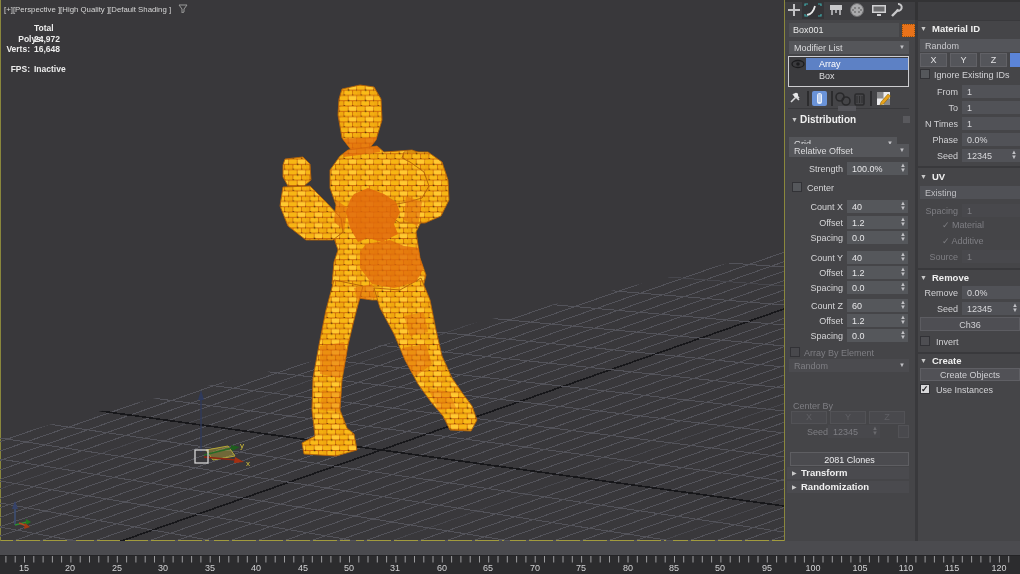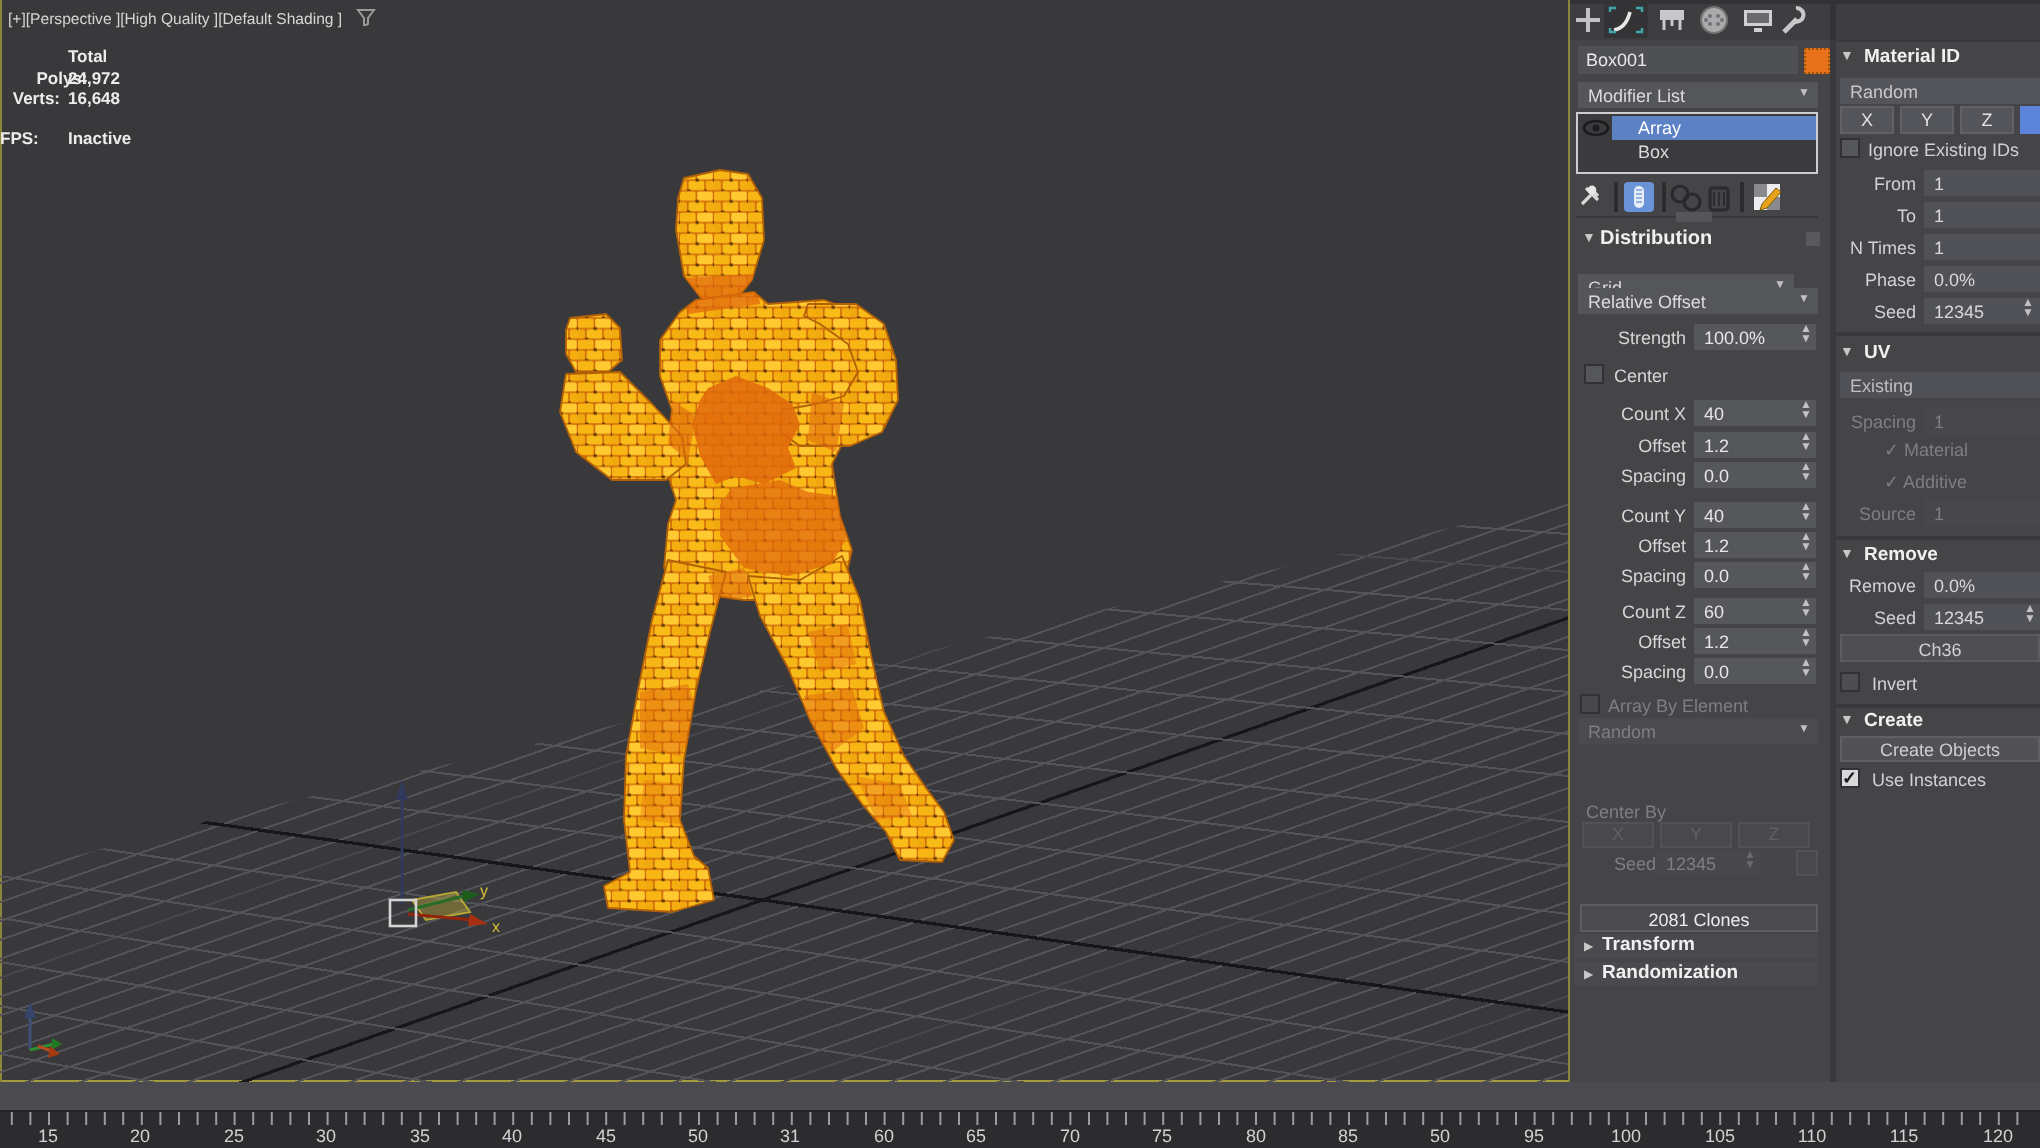--- a/index.html
+++ b/index.html
@@ -168,21 +168,21 @@
 </svg>
 <div id="vplabel">[+][Perspective ][High Quality ][Default Shading ]&nbsp;&nbsp; <svg width="10" height="9" style="vertical-align:-1px">
           <path d="M1 1 h8 l-3 4 v3 l-2 1 v-4 z" fill="none" stroke="#9a9a9a"></path>
         </svg></div>
 <div id="stats">
 <div style="position:absolute;left:34px;top:0px">Total</div>
 <div style="position:absolute;left:16px;width:30px;text-align:center;top:11px">Polys:</div>
         <div style="position:absolute;left:34px;top:11px">24,972</div>
 <div style="position:absolute;left:0;width:30px;text-align:right;top:21px">Verts:</div>
         <div style="position:absolute;left:34px;top:21px">16,648</div>
-<div style="position:absolute;left:0;width:30px;top:41px">FPS:</div>
+<div style="position:absolute;left:0;width:30px;text-align:right;top:41px">FPS:</div>
         <div style="position:absolute;left:34px;top:41px">Inactive</div>
 </div>
 </div>
 
 <div id="cmdpanel">
 <svg width="131" height="20" style="position:absolute;left:0;top:0">
 <rect x="0" y="0" width="131" height="20" fill="#3e3e41"></rect>
 <rect x="0" y="0" width="131" height="2" fill="#333335"></rect>
 <rect x="17" y="2" width="22" height="17" fill="#343437"></rect>
 <path d="M3 10 h12 M9 4 v12" stroke="#c2c2c4" stroke-width="2" fill="none"></path>

